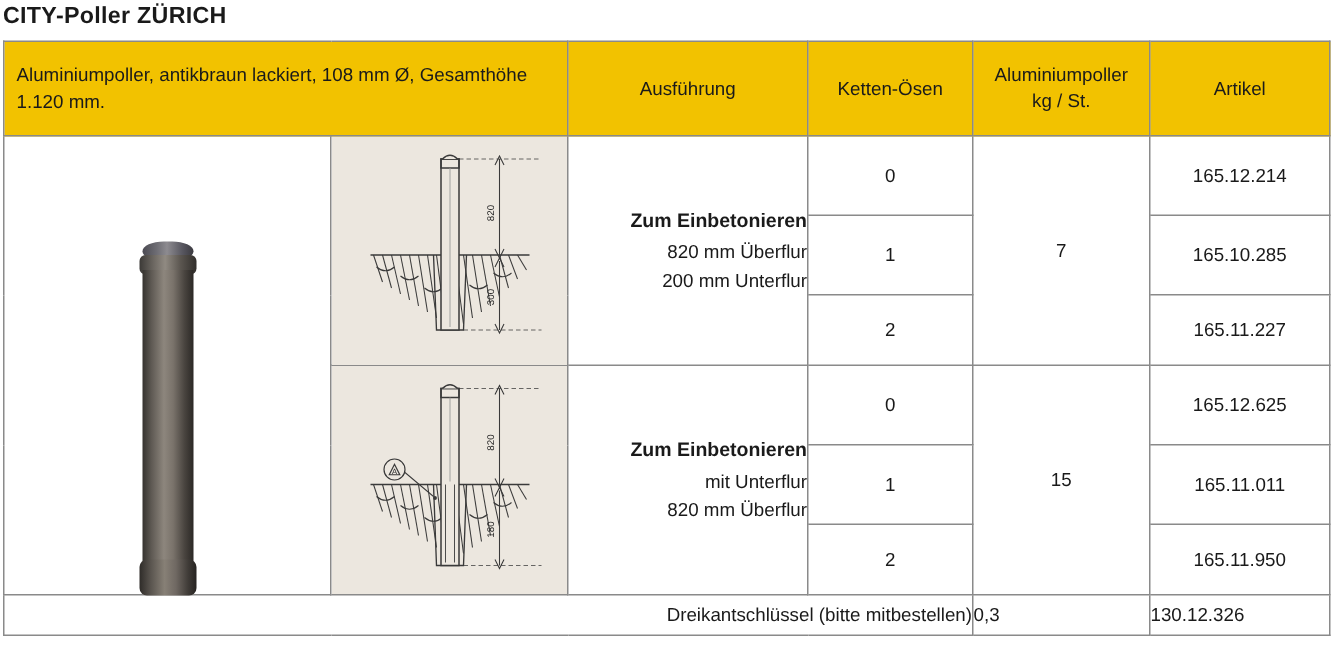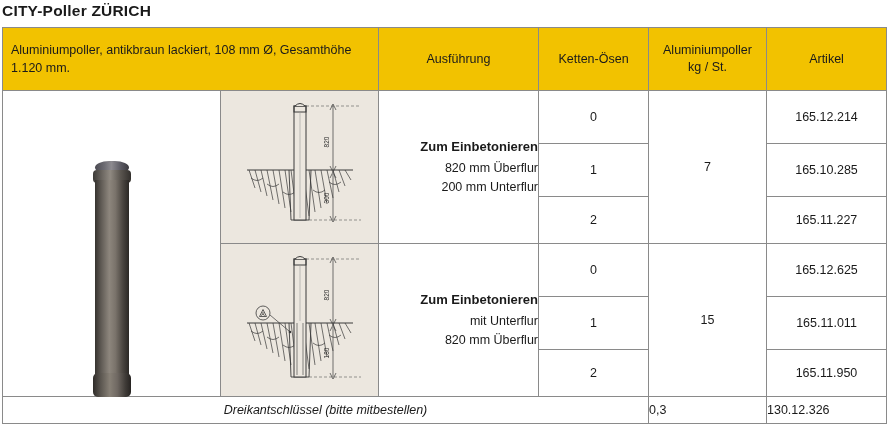--- a/index.html
+++ b/index.html
@@ -76,22 +76,21 @@
     height: 300px;
   }
   .draw-cell {
     background: #ece7df;
     position: relative;
     padding: 0;
   }
   .footer-label {
     font-size: 12.5px;
     padding: 4px 8px;
-    text-align: center;
-    font-style: italic;
+    text-align: right;
   }
   .footer-val {
     font-size: 12.5px;
   }
 
   
   .bollard {
     position: absolute;
     left: 50%;
     transform: translateX(-50%);

